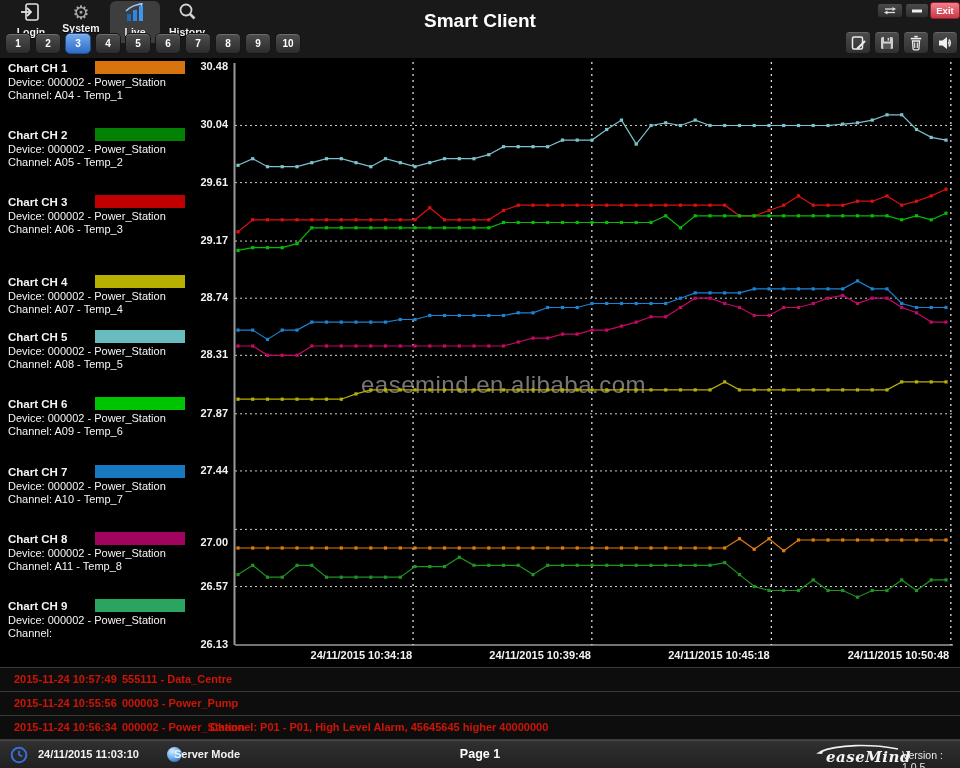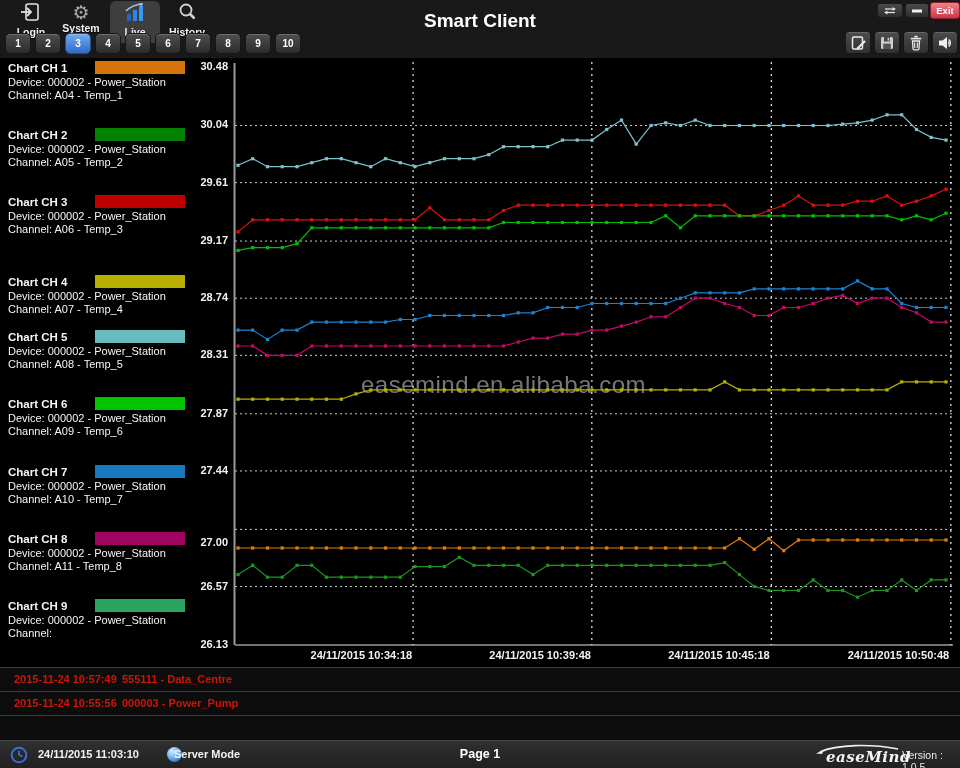--- a/index.html
+++ b/index.html
@@ -651,20 +651,25 @@
 
   <div class="alarms">
     <div class="alrow" style="top:0">
       <span class="al-time">2015-11-24 10:57:49</span>
       <span class="al-dev">555111 - Data_Centre</span>
     </div>
     <div class="alrow" style="top:24px">
       <span class="al-time">2015-11-24 10:55:56</span>
       <span class="al-dev">000003 - Power_Pump</span>
     </div>
+    <div class="alrow" style="top:48px">
+      <span class="al-time">2015-11-24 10:56:34</span>
+      <span class="al-dev">000002 - Power_Station</span>
+      <span class="al-msg">Channel: P01 - P01, High Level Alarm, 45645645 higher 40000000</span>
+    </div>
   </div>
 
   <div class="statusbar">
     <svg width="18" height="18" viewBox="0 0 18 18" style="position:absolute;left:10px;top:5px;">
       <circle cx="9" cy="9" r="7.3" fill="none" stroke="#3A6FD8" stroke-width="2"></circle>
       <line x1="9" y1="9" x2="9" y2="4.8" stroke="#3A6FD8" stroke-width="1.8"></line>
       <line x1="9" y1="9" x2="12.2" y2="10.4" stroke="#3A6FD8" stroke-width="1.8"></line>
     </svg>
     <span class="sb-time">24/11/2015 11:03:10</span>
     <span class="orb"></span>

